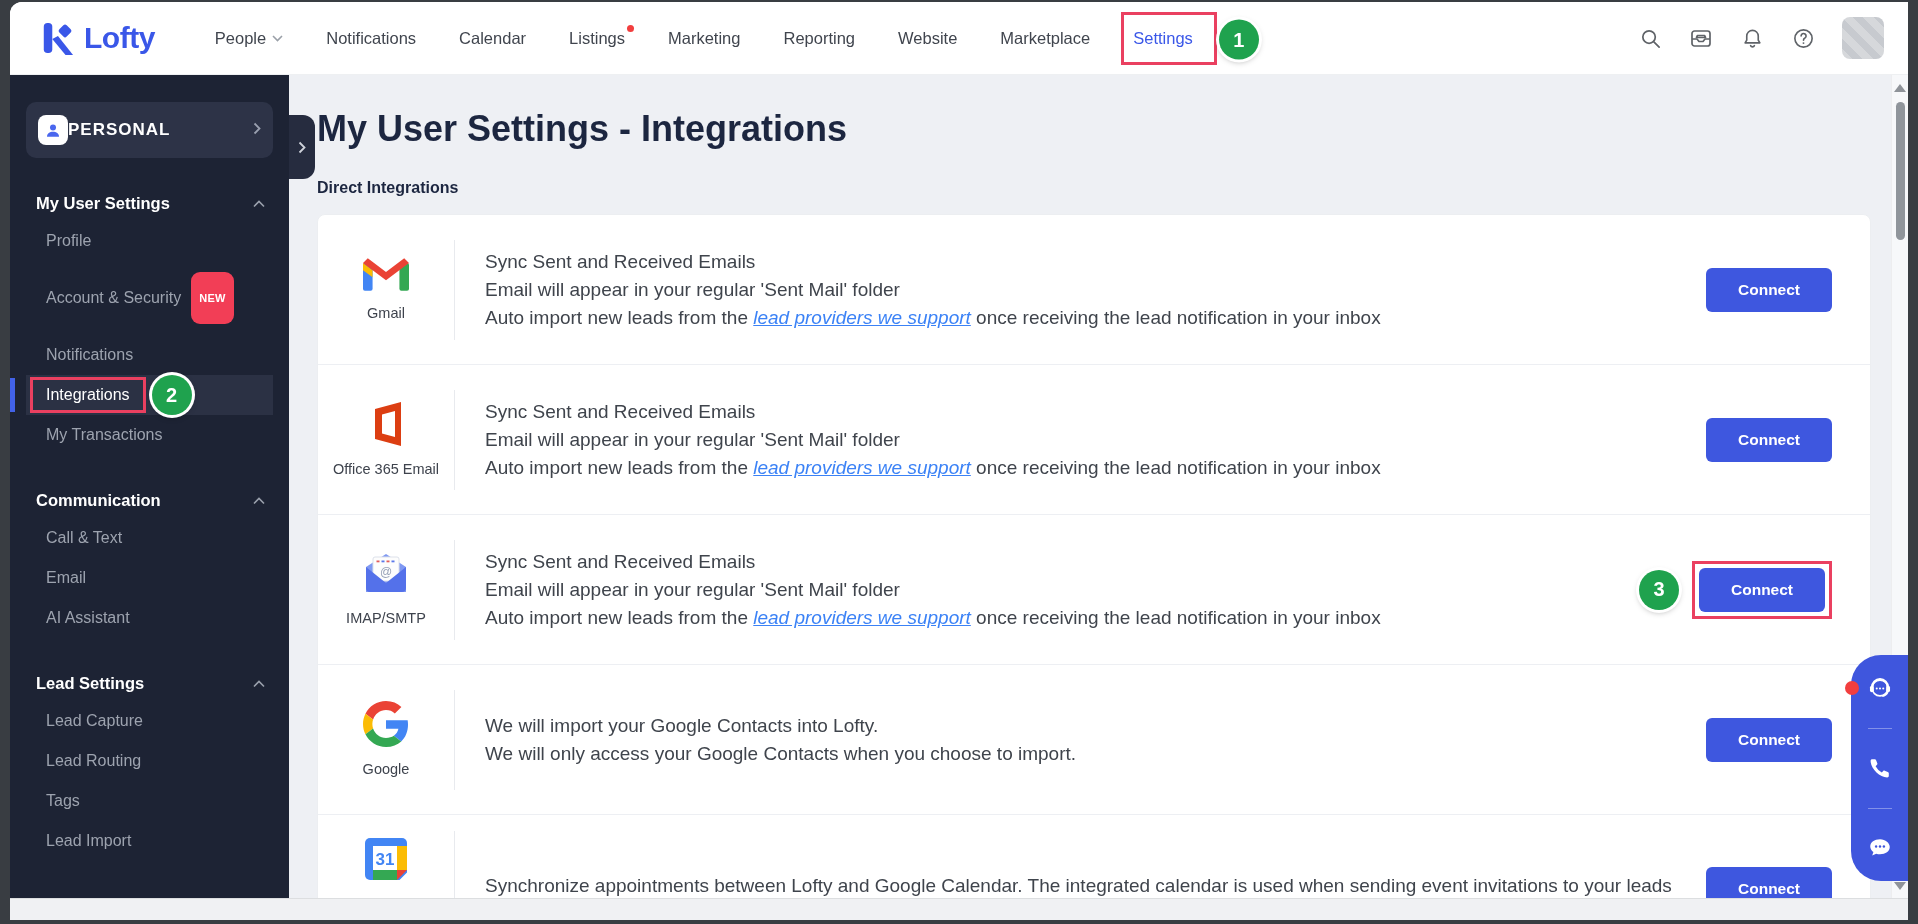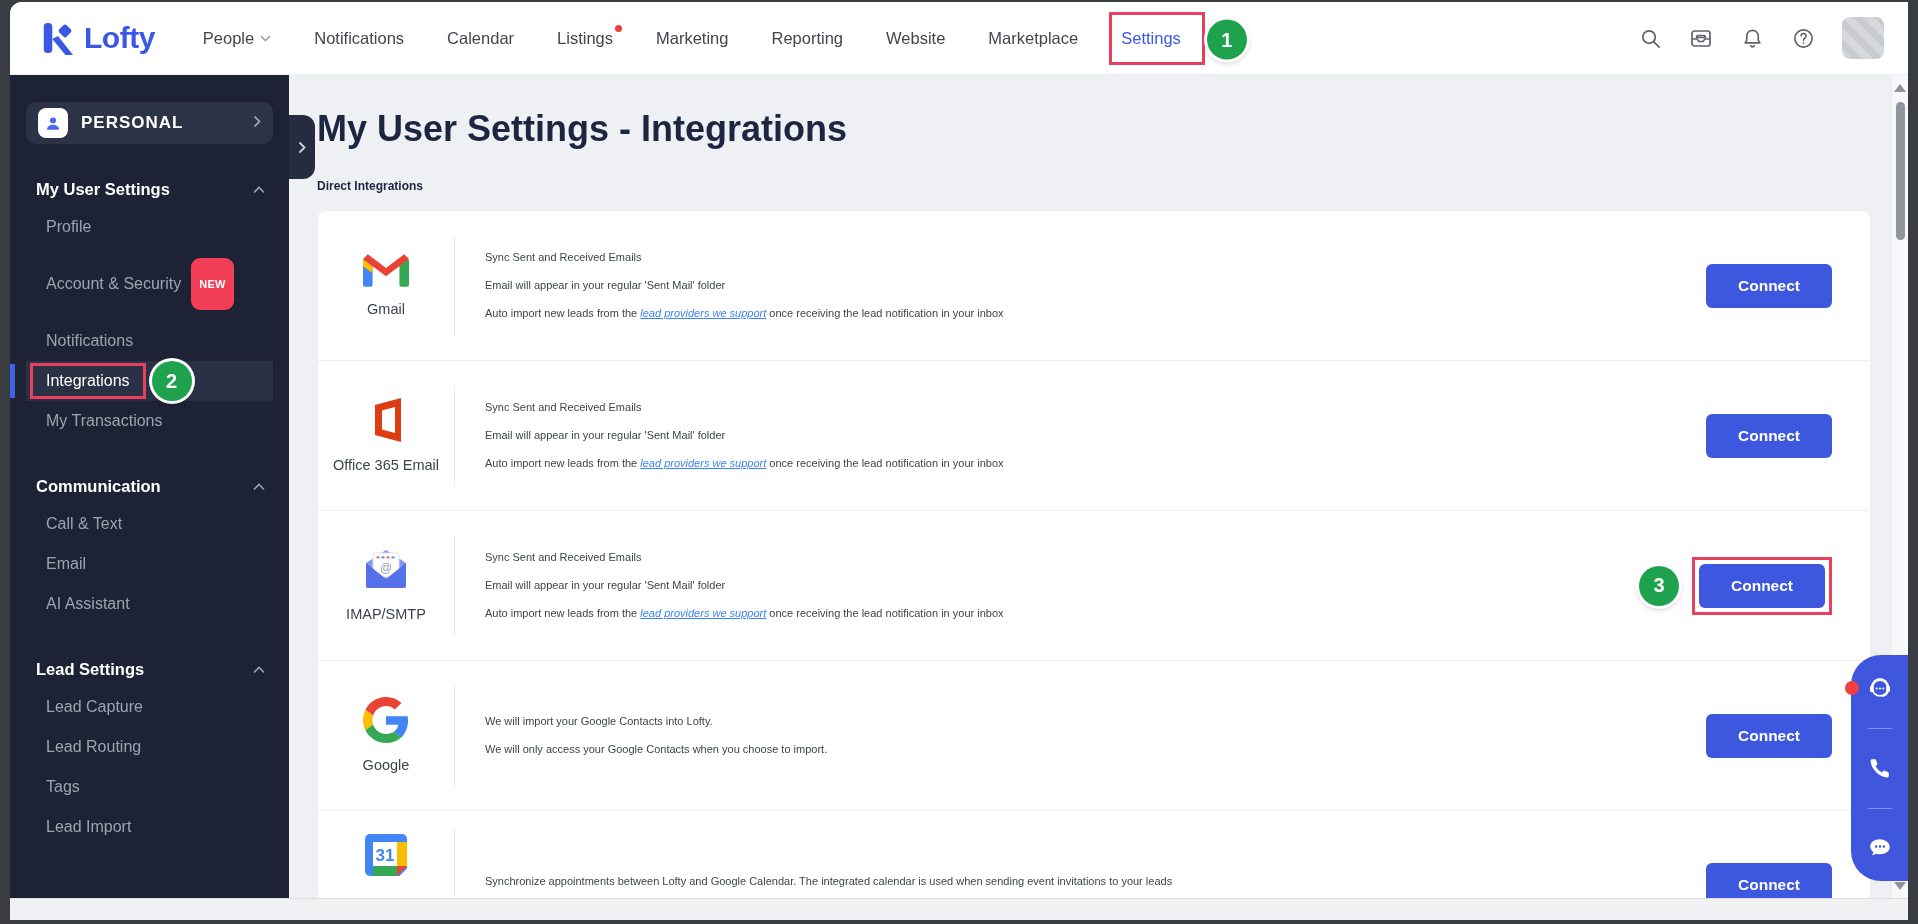--- a/index.html
+++ b/index.html
@@ -4,21 +4,21 @@
 <style>
   * { box-sizing: border-box; margin: 0; padding: 0; }
   html,body { width:1918px; height:924px; }
   body { background:#393d42; font-family:"Liberation Sans", sans-serif; position:relative; overflow:hidden; }
 
   .app { position:absolute; left:10px; top:2px; width:1898px; height:896px; background:#fff;
          border-radius:12px 0 0 0; overflow:hidden; display:flex; flex-direction:column; }
   .h-strip { position:absolute; left:10px; top:898px; width:1898px; height:22px; background:#f0f1f3; border-top:1px solid #dcdee0; }
 
   
-  .topbar { height:73px; flex-shrink:0; background:#fff; display:flex; align-items:center; padding:0 24px 0 30px; border-bottom:1px solid #eef0f2; }
+  .topbar { height:73px; flex-shrink:0; background:#fff; display:flex; align-items:center; padding:0 24px 0 30px; border-bottom:1px solid #eef0f2;gap:12px; }
   .logo { display:flex; align-items:center; gap:10px; cursor:pointer; }
   .logo-text { font-size:30px; font-weight:bold; color:#3a57e8; letter-spacing:-0.5px; }
   .nav { display:flex; align-items:center; gap:43px; margin-left:48px; font-size:16.5px; color:#40454e; }
   .nav-item { position:relative; cursor:pointer; white-space:nowrap; display:flex; align-items:center; gap:6px; }
   .nav-item.active { color:#3a57e8; }
   .alert-dot { position:absolute; top:-4px; right:-9px; width:7px; height:7px; border-radius:50%; background:#f23e3e; }
   .hl-box { position:absolute; border:3px solid #ea4060; pointer-events:none; }
   .settings-box { inset:-17px -24px -17px -12px; }
   .step-badge { width:40px; height:40px; border-radius:50%; background:#1fa24e; color:#fff; font-size:20px; font-weight:bold;
                 display:flex; align-items:center; justify-content:center;
@@ -27,46 +27,46 @@
   .topbar-right { margin-left:auto; display:flex; align-items:center; gap:27px; }
   .tb-icon { width:24px; height:24px; color:#5f6368; cursor:pointer; display:flex; align-items:center; justify-content:center; }
   .avatar { width:42px; height:42px; border-radius:8px; cursor:pointer;
             background-image:linear-gradient(45deg,#d6d8db 25%,#c7cacf 25% 50%,#d6d8db 50% 75%,#c7cacf 75%); background-size:21px 21px; }
 
   
   .body-row { flex:1; display:flex; min-height:0; }
 
   
   .sidebar { width:279px; flex-shrink:0; background:#1d2334; padding:27px 16px 0; position:relative; }
-  .account-pill { background:#2d3347; border-radius:10px; height:42px; display:flex; align-items:center; gap:13px; padding:0 12px; cursor:pointer; }
+  .account-pill { background:#2d3347; border-radius:10px; height:56px; display:flex; align-items:center; padding:0 12px; cursor:pointer; }
   .pill-icon { width:30px; height:30px; background:#fff; border-radius:8px; display:flex; align-items:center; justify-content:center; }
   .account-label { color:#fff; font-weight:bold; font-size:17px; letter-spacing:1px; }
   .pill-chev { margin-left:auto; color:#8a90a0; }
   .section-title { display:flex; justify-content:space-between; align-items:center; color:#fff; font-weight:bold; font-size:16.5px;
                    padding:0 8px 0 10px; margin:36px 0 8px; cursor:pointer; }
   .sb-item { position:relative; font-size:16px; color:#9da3af; padding:11px 0 11px 20px; cursor:pointer; display:flex; align-items:center; }
   .sb-item.active { background:#2b3144; color:#fff; }
   .sb-item.active::before { content:""; position:absolute; left:-16px; top:3px; bottom:3px; width:5px; background:#4262e8; }
   .new-badge { margin-left:10px; background:#f23e56; color:#fff; font-size:11px; font-weight:bold; border-radius:9px; padding:20px 8px; letter-spacing:.3px; }
   .hl-wrap { position:relative; display:inline-block; }
   .integrations-box { inset:-9px -16px; }
   .badge-2 { position:absolute; left:calc(100% + 22px); top:50%; transform:translateY(-50%); }
 
   
   .content { flex:1; background:#eef0f4; position:relative; overflow:hidden; }
   .collapse-tab { position:absolute; left:0; top:40px; width:26px; height:64px; background:#262c3f; border-radius:0 12px 12px 0;
                   display:flex; align-items:center; justify-content:center; color:#cfd3db; font-size:15px; cursor:pointer; z-index:4; }
   .page-title { margin:33px 0 0 28px; font-size:36px; font-weight:bold; color:#1c2640; }
-  .section-heading { margin:29px 0 0 28px; font-size:12px; font-weight:bold; color:#1c2640; }
+  .section-heading { margin:29px 0 0 28px; font-size:16px; font-weight:bold; color:#1c2640; }
   .card { margin:17px 37px 0 28px; background:#fff; border-radius:8px; border:1px solid #eceef1; }
   .row { display:flex; align-items:center; height:150px; border-bottom:1px solid #edeff3; padding-right:38px; }
   .icon-col { width:136px; flex-shrink:0; display:flex; flex-direction:column; align-items:center; justify-content:center; }
   .icon-label { margin-top:9px; font-size:14.5px; color:#3e434d; text-align:center; line-height:1.25; max-width:112px; }
   .vdiv { width:1px; height:100px; background:#e8eaee; flex-shrink:0; }
-  .text-col { padding-left:30px; flex:1; font-size:11px; color:#3f444c; }
+  .text-col { padding-left:30px; flex:1; font-size:19px; color:#3f444c; }
   .tline { margin:3px 0; line-height:25px; }
   .link { color:#3b82f6; text-decoration:underline; cursor:pointer;font-style:italic; }
   .btn-col { margin-left:32px; display:flex; align-items:center;border-radius:8px; }
   .connect-btn { width:126px; height:44px; background:#3e57df; color:#fff; border:none; border-radius:6px;
                  font-size:15.5px; font-weight:bold; font-family:inherit; cursor:pointer; }
   .btn-highlight { position:relative; border:3px solid #ea4060; padding:4px; }
   .badge-3 { position:absolute; left:-56px; top:50%; transform:translateY(-50%); }
   .row-last { height:90px; border-bottom:none; align-items:flex-start; }
   .row-last .icon-col { margin-top:22px; }
   .row-last .vdiv { margin-top:16px; height:70px; }

